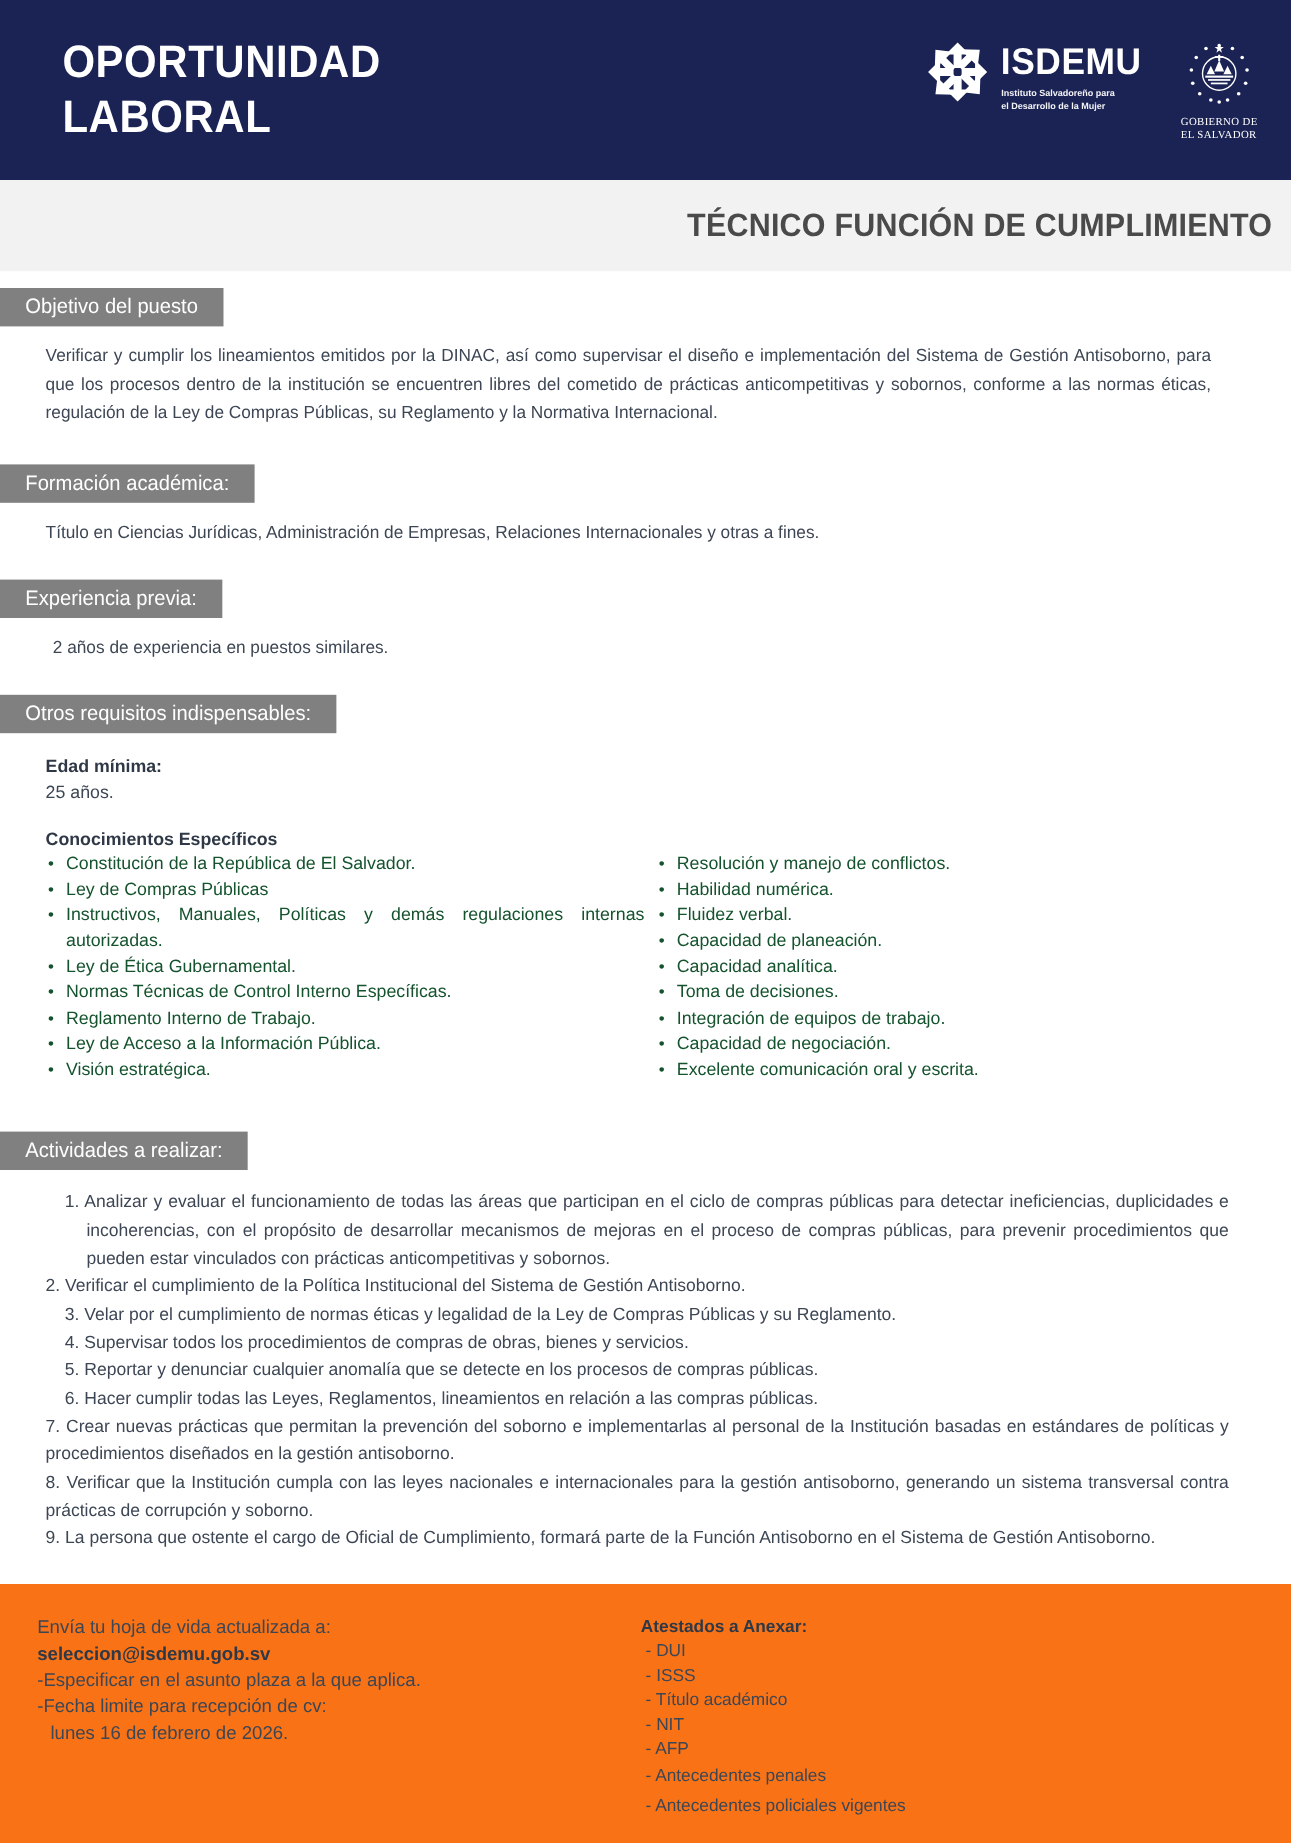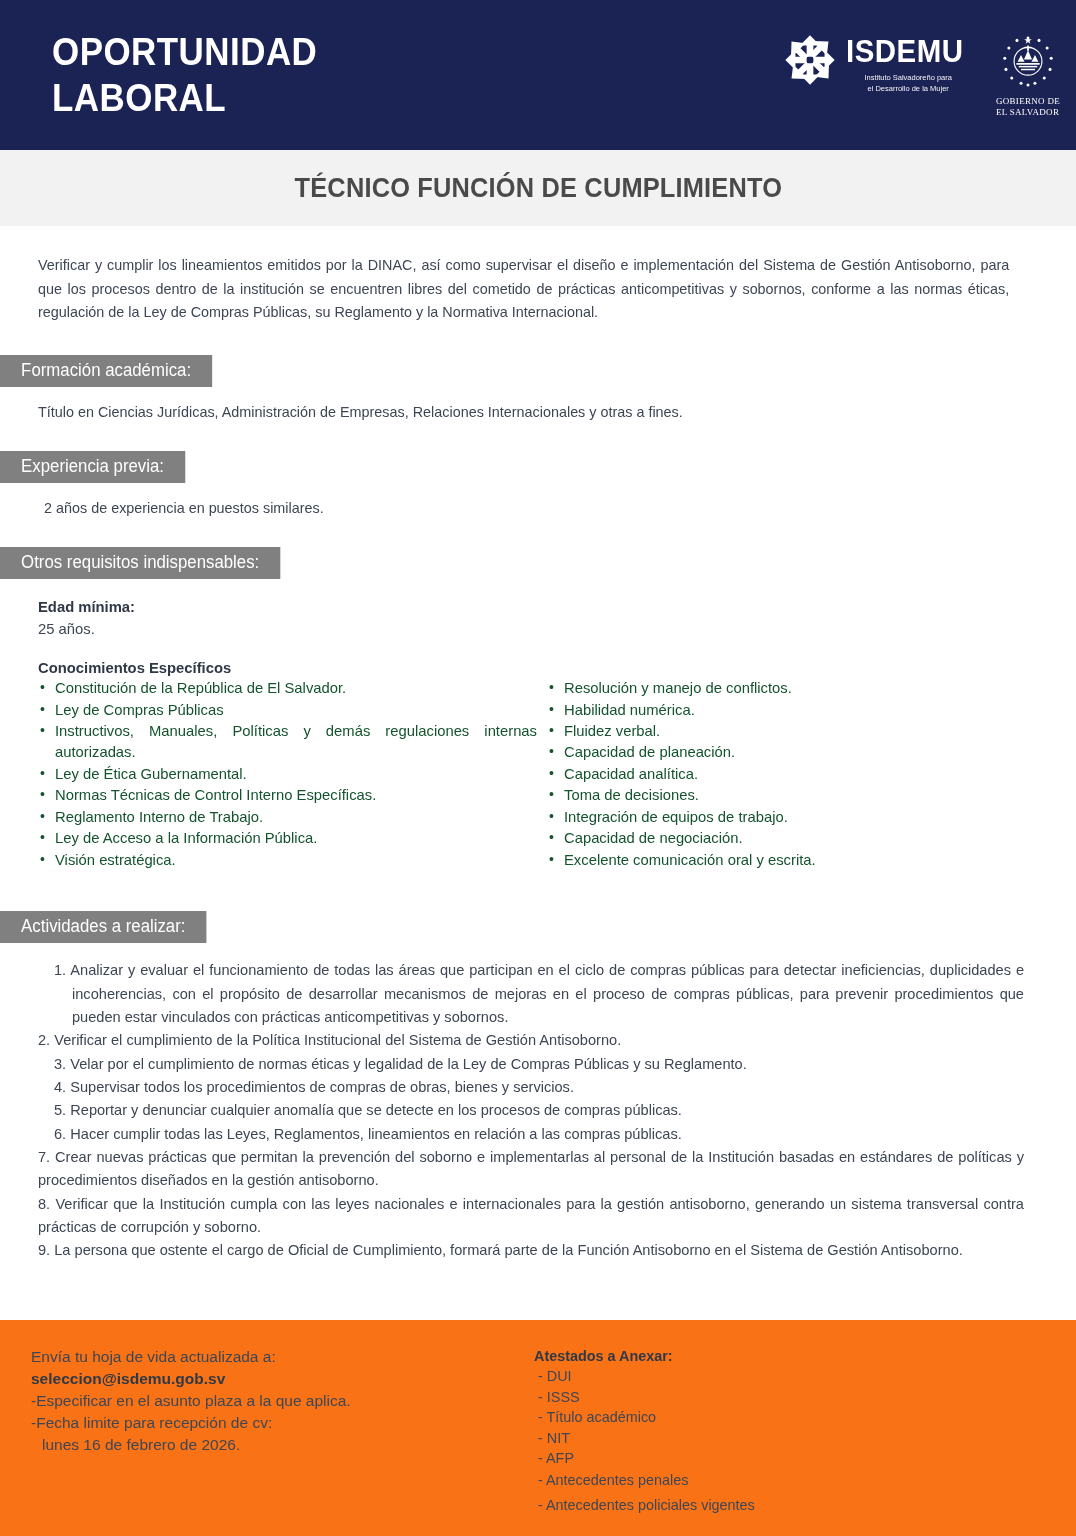--- a/index.html
+++ b/index.html
@@ -30,21 +30,21 @@
     font-weight: bold;
     line-height: 1.22;
     letter-spacing: 0.5px;
     transform: scaleX(0.92);
     transform-origin: left center;
   }
   .header-title .line { display: block; white-space: nowrap; }
 
   .header-logos {
     position: absolute;
-    right: 16px;
+    right: 28px;
     top: 32px;
     display: flex;
     align-items: flex-start;
     gap: 26px;
   }
   .isdemu-lockup { display: flex; align-items: flex-start; gap: 8px; }
   .pinwheel { width: 56px; height: 56px; display: block; }
   .isdemu-text { padding-top: 4px; }
   .isdemu-word {
     color: #ffffff;
@@ -53,41 +53,42 @@
     letter-spacing: 0.5px;
     line-height: 1;
     transform: scaleX(0.95);
     transform-origin: left center;
   }
   .isdemu-tag {
     color: #ffffff;
     font-size: 7.5px;
     line-height: 1.45;
     margin-top: 6px;
-    text-align: center;
+    text-align: left;
     opacity: 0.95;
+    font-weight: bold;
   }
   .gob-lockup { text-align: left; padding-top: 2px; }
   .seal { width: 60px; height: 58px; display: block; margin: 0 auto; }
   .gob-text {
     color: #ffffff;
     font-size: 9px;
     line-height: 1.25;
     margin-top: 4px;
     font-family: "Liberation Serif", serif;
     letter-spacing: 0.3px;
   }
 
   
   .title-band {
     background: #f2f2f2;
     height: 76px;
     display: flex;
     align-items: center;
-    justify-content: center;
+    justify-content: flex-end;
   }
   .job-title {
     font-size: 27px;
     font-weight: bold;
     color: #4a4a4a;
     letter-spacing: 0.2px;
     transform: scaleX(0.94);
   }
 
   
@@ -275,20 +276,23 @@
 
   </div>
 </div>
 
 <div class="title-band">
   <div class="job-title">TÉCNICO FUNCIÓN DE CUMPLIMIENTO</div>
 </div>
 
 <div class="content">
 
+  <div class="sec-label-wrap">
+    <div class="sec-label">Objetivo del puesto</div>
+  </div>
   <div class="para">Verificar y cumplir los lineamientos emitidos por la DINAC, así como supervisar el diseño e implementación del Sistema de Gestión Antisoborno, para que los procesos dentro de la institución se encuentren libres del cometido de prácticas anticompetitivas y sobornos, conforme a las normas éticas, regulación de la Ley de Compras Públicas, su Reglamento y la Normativa Internacional.</div>
 
   <div class="sec-label-wrap" style="margin-top:30px">
     <div class="sec-label">Formación académica:</div>
   </div>
   <div class="para simple">Título en Ciencias Jurídicas, Administración de Empresas, Relaciones Internacionales y otras a fines.</div>
 
   <div class="sec-label-wrap" style="margin-top:26px">
     <div class="sec-label">Experiencia previa:</div>
   </div>

